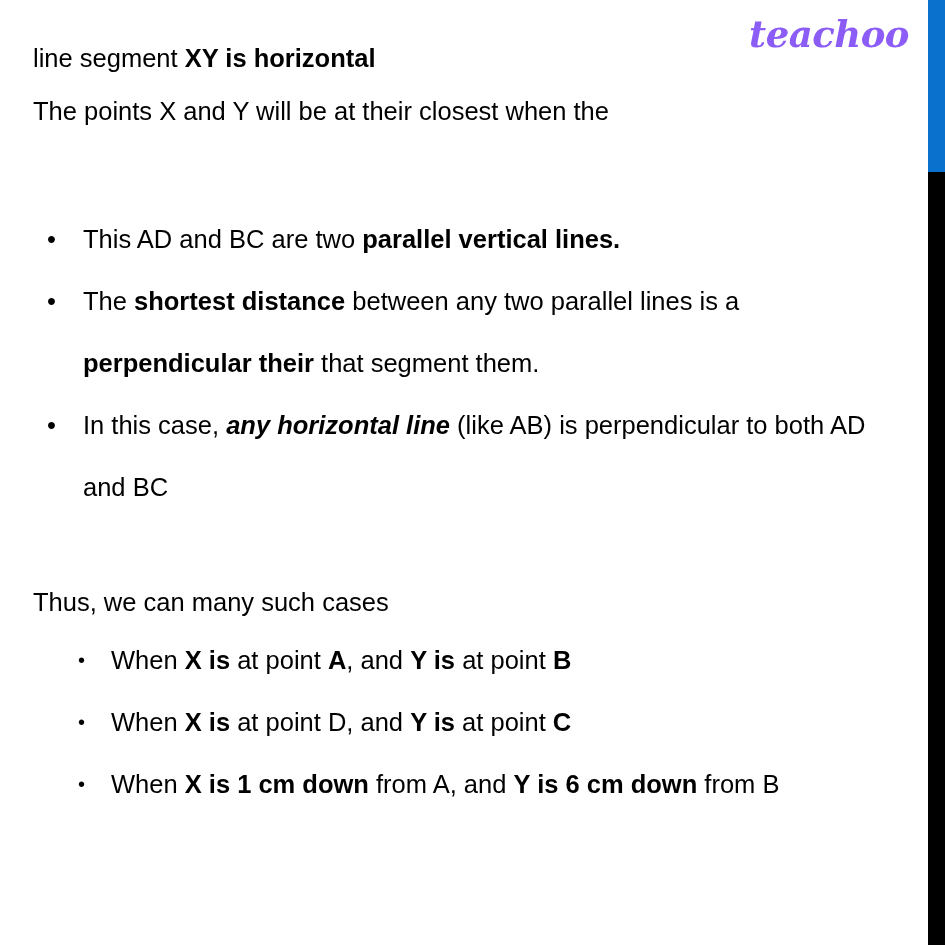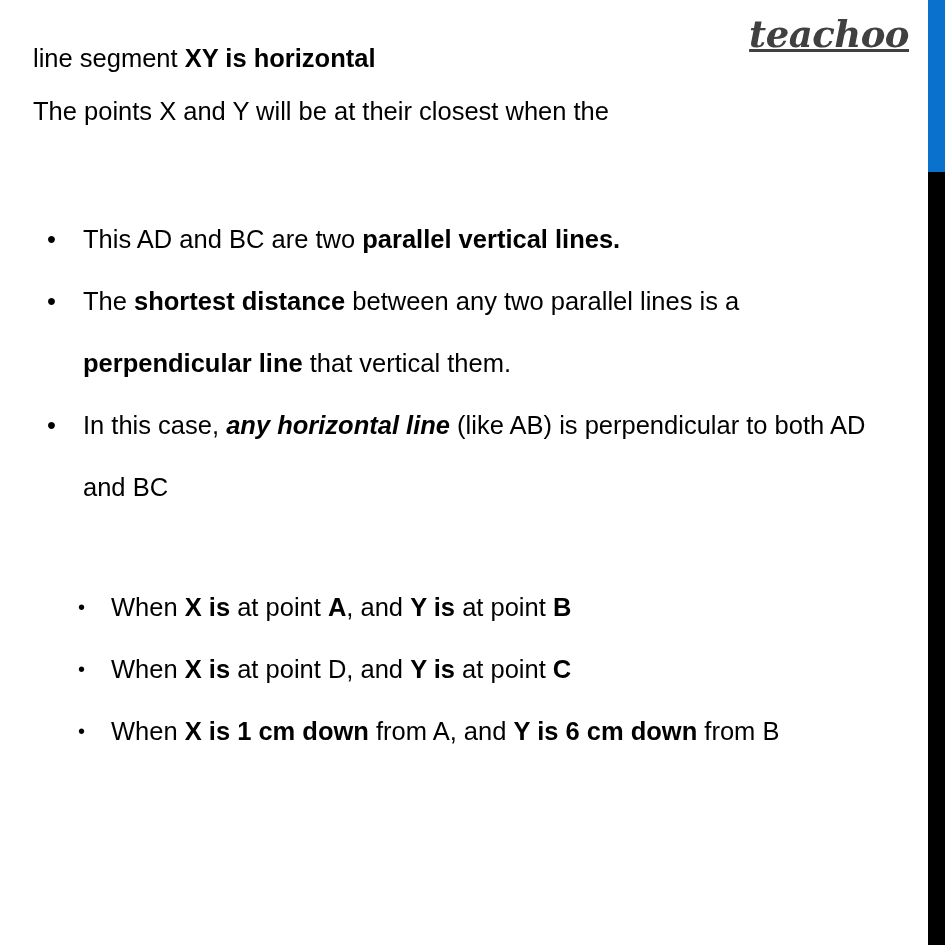--- a/index.html
+++ b/index.html
@@ -41,24 +41,23 @@
   
   #brand {
     position: absolute;
     top: 16px;
     right: 36px;
     font-family: "DejaVu Serif", serif;
     font-style: italic;
     font-weight: bold;
     font-size: 37px;
     letter-spacing: -0.5px;
-    color: #404040;
+    color: #8b5cf6;
     line-height: 1;
     white-space: nowrap;
-    text-decoration: underline;
   }
 
   
   #content {
     position: absolute;
     top: 0;
     left: 0;
     width: 905px;
     padding: 32px 0 0 33px;
     box-sizing: border-box;
@@ -131,30 +130,31 @@
     <div class="gap-lg"></div>
 
 
     <ul class="blist">
       <li>
         <span class="bullet">•</span>
         <span>This AD and BC are two </span><b>parallel vertical lines.</b>
       </li>
       <li>
         <span class="bullet">•</span>
-        <span>The </span><b>shortest distance</b><span> between any two parallel lines is a </span><b>perpendicular line</b><span> that vertical them.</span>
+        <span>The </span><b>shortest distance</b><span> between any two parallel lines is a </span><b>perpendicular their</b><span> that segment them.</span>
       </li>
       <li>
         <span class="bullet">•</span>
         <span>In this case, </span><span class="bi">any horizontal line</span><span> (like AB) is perpendicular to both AD and BC</span>
       </li>
     </ul>
 
     <div class="gap-md"></div>
 
+    <p class="para">Thus, we can many such cases</p>
 
     <ul class="blist level2">
       <li>
         <span class="bullet">•</span>
         <span>When </span><b>X is</b><span> at point </span><b>A</b><span>, and </span><b>Y is</b><span> at point </span><b>B</b>
       </li>
       <li>
         <span class="bullet">•</span>
         <span>When </span><b>X is</b><span> at point D, and </span><b>Y is</b><span> at point </span><b>C</b>
       </li>

